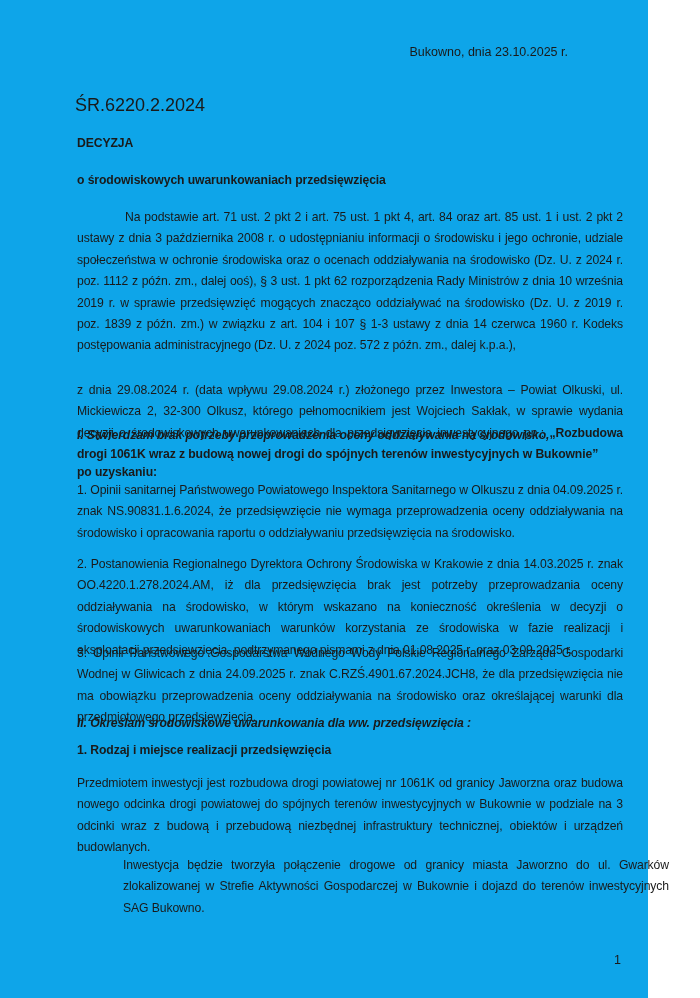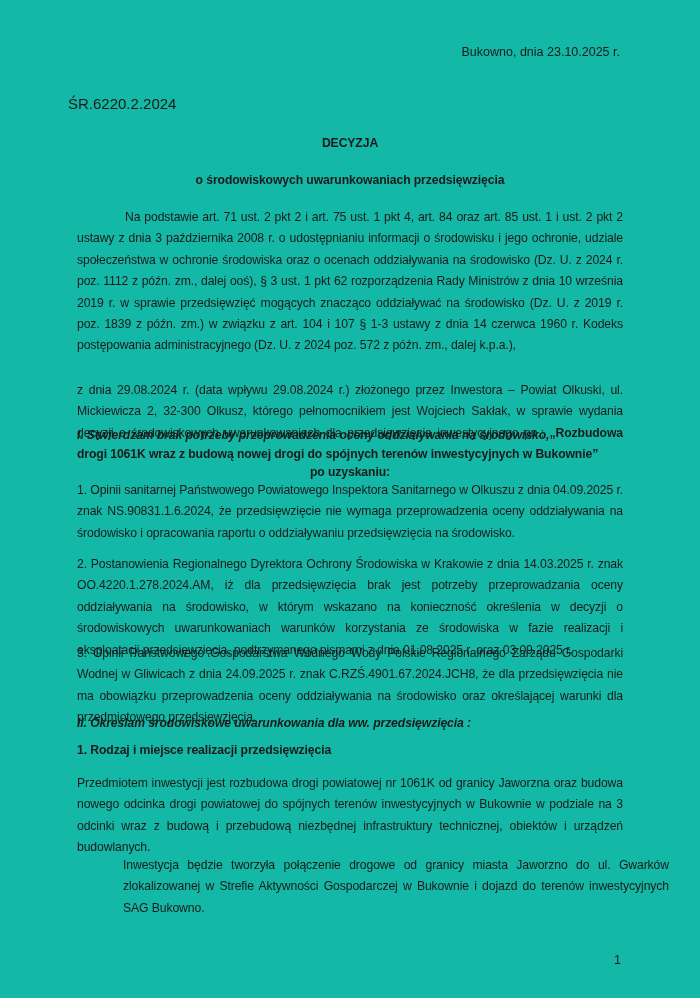--- a/index.html
+++ b/index.html
@@ -7,47 +7,47 @@
       width: 700px;
       height: 998px;
       position: relative;
       overflow: hidden;
       font-family: "Liberation Sans", "DejaVu Sans", sans-serif;
       color: #1a1a1a;
     }
     .page {
       position: absolute;
       left: 0; top: 0;
-      width: 700px; height: 998px;
-      background: #14b8a6;
+      width: 648px; height: 998px;
+      background: #0ea5e9;
     }
     .content {
       position: absolute;
       left: 77px;
       width: 546px;
       font-size: 12.2px;
       line-height: 21.4px;
       letter-spacing: -0.1px;
     }
     .just { text-align: justify; }
-    .center { text-align: center; }
+    .center { }
     .bold { font-weight: bold; }
     p { margin: 0; }
     .indent { text-indent: 48px; margin-top: 8px; }
     .date-line {
       position: absolute;
       right: 80px;
       top: 45px;
       font-size: 12.5px;
     }
     .ref {
       position: absolute;
-      left: 68px;
+      left: 75px;
       top: 95px;
-      font-size: 15px;
+      font-size: 18px;
     }
     .page-num {
       position: absolute;
       left: 614px;
       top: 953px;
       font-size: 12.5px;
     }
   </style>
 </head>
 <body>

